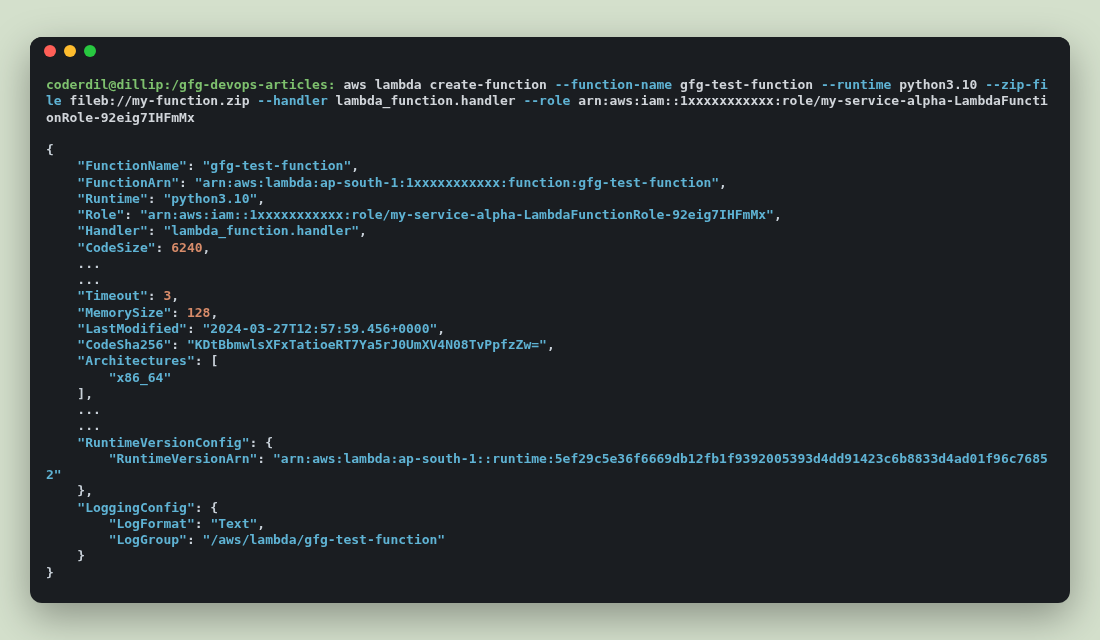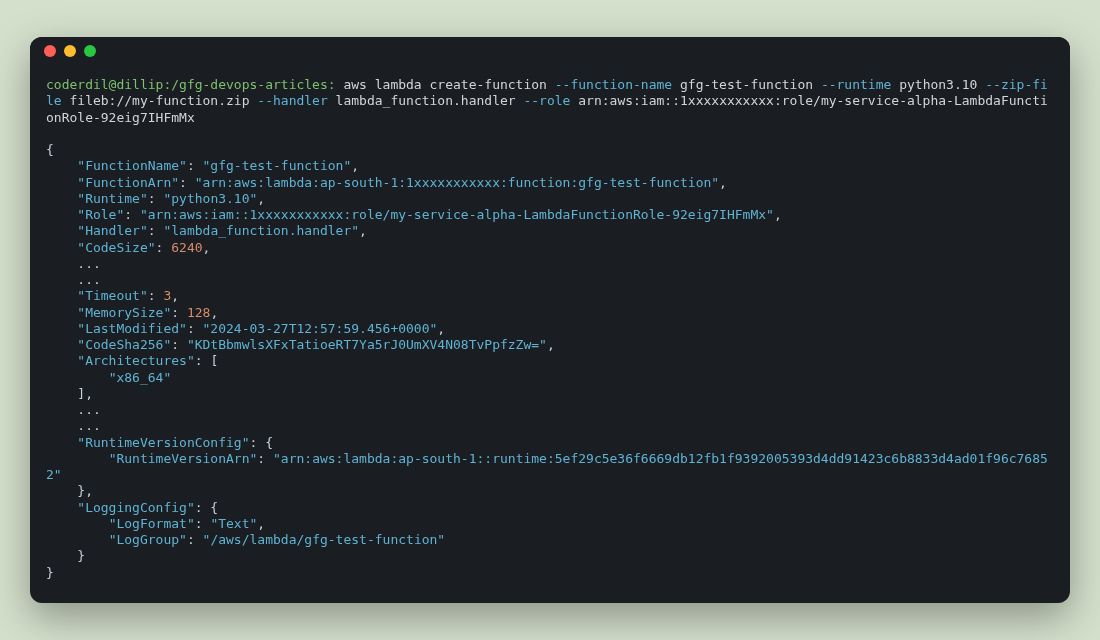--- a/index.html
+++ b/index.html
@@ -10,20 +10,21 @@
     align-items: center;
     justify-content: center;
     font-family: "SF Mono", "Menlo", "Consolas", monospace;
   }
   .terminal {
     width: 1040px;
     background: #1a1d21;
     border-radius: 12px;
     box-shadow: 0 14px 40px rgba(0,0,0,0.35);
     overflow: hidden;
+    font-weight: bold;
   }
   .titlebar {
     height: 28px;
     display: flex;
     align-items: center;
     padding-left: 14px;
     gap: 8px;
     background: #1a1d21;
   }
   .dot { width: 12px; height: 12px; border-radius: 50%; }

